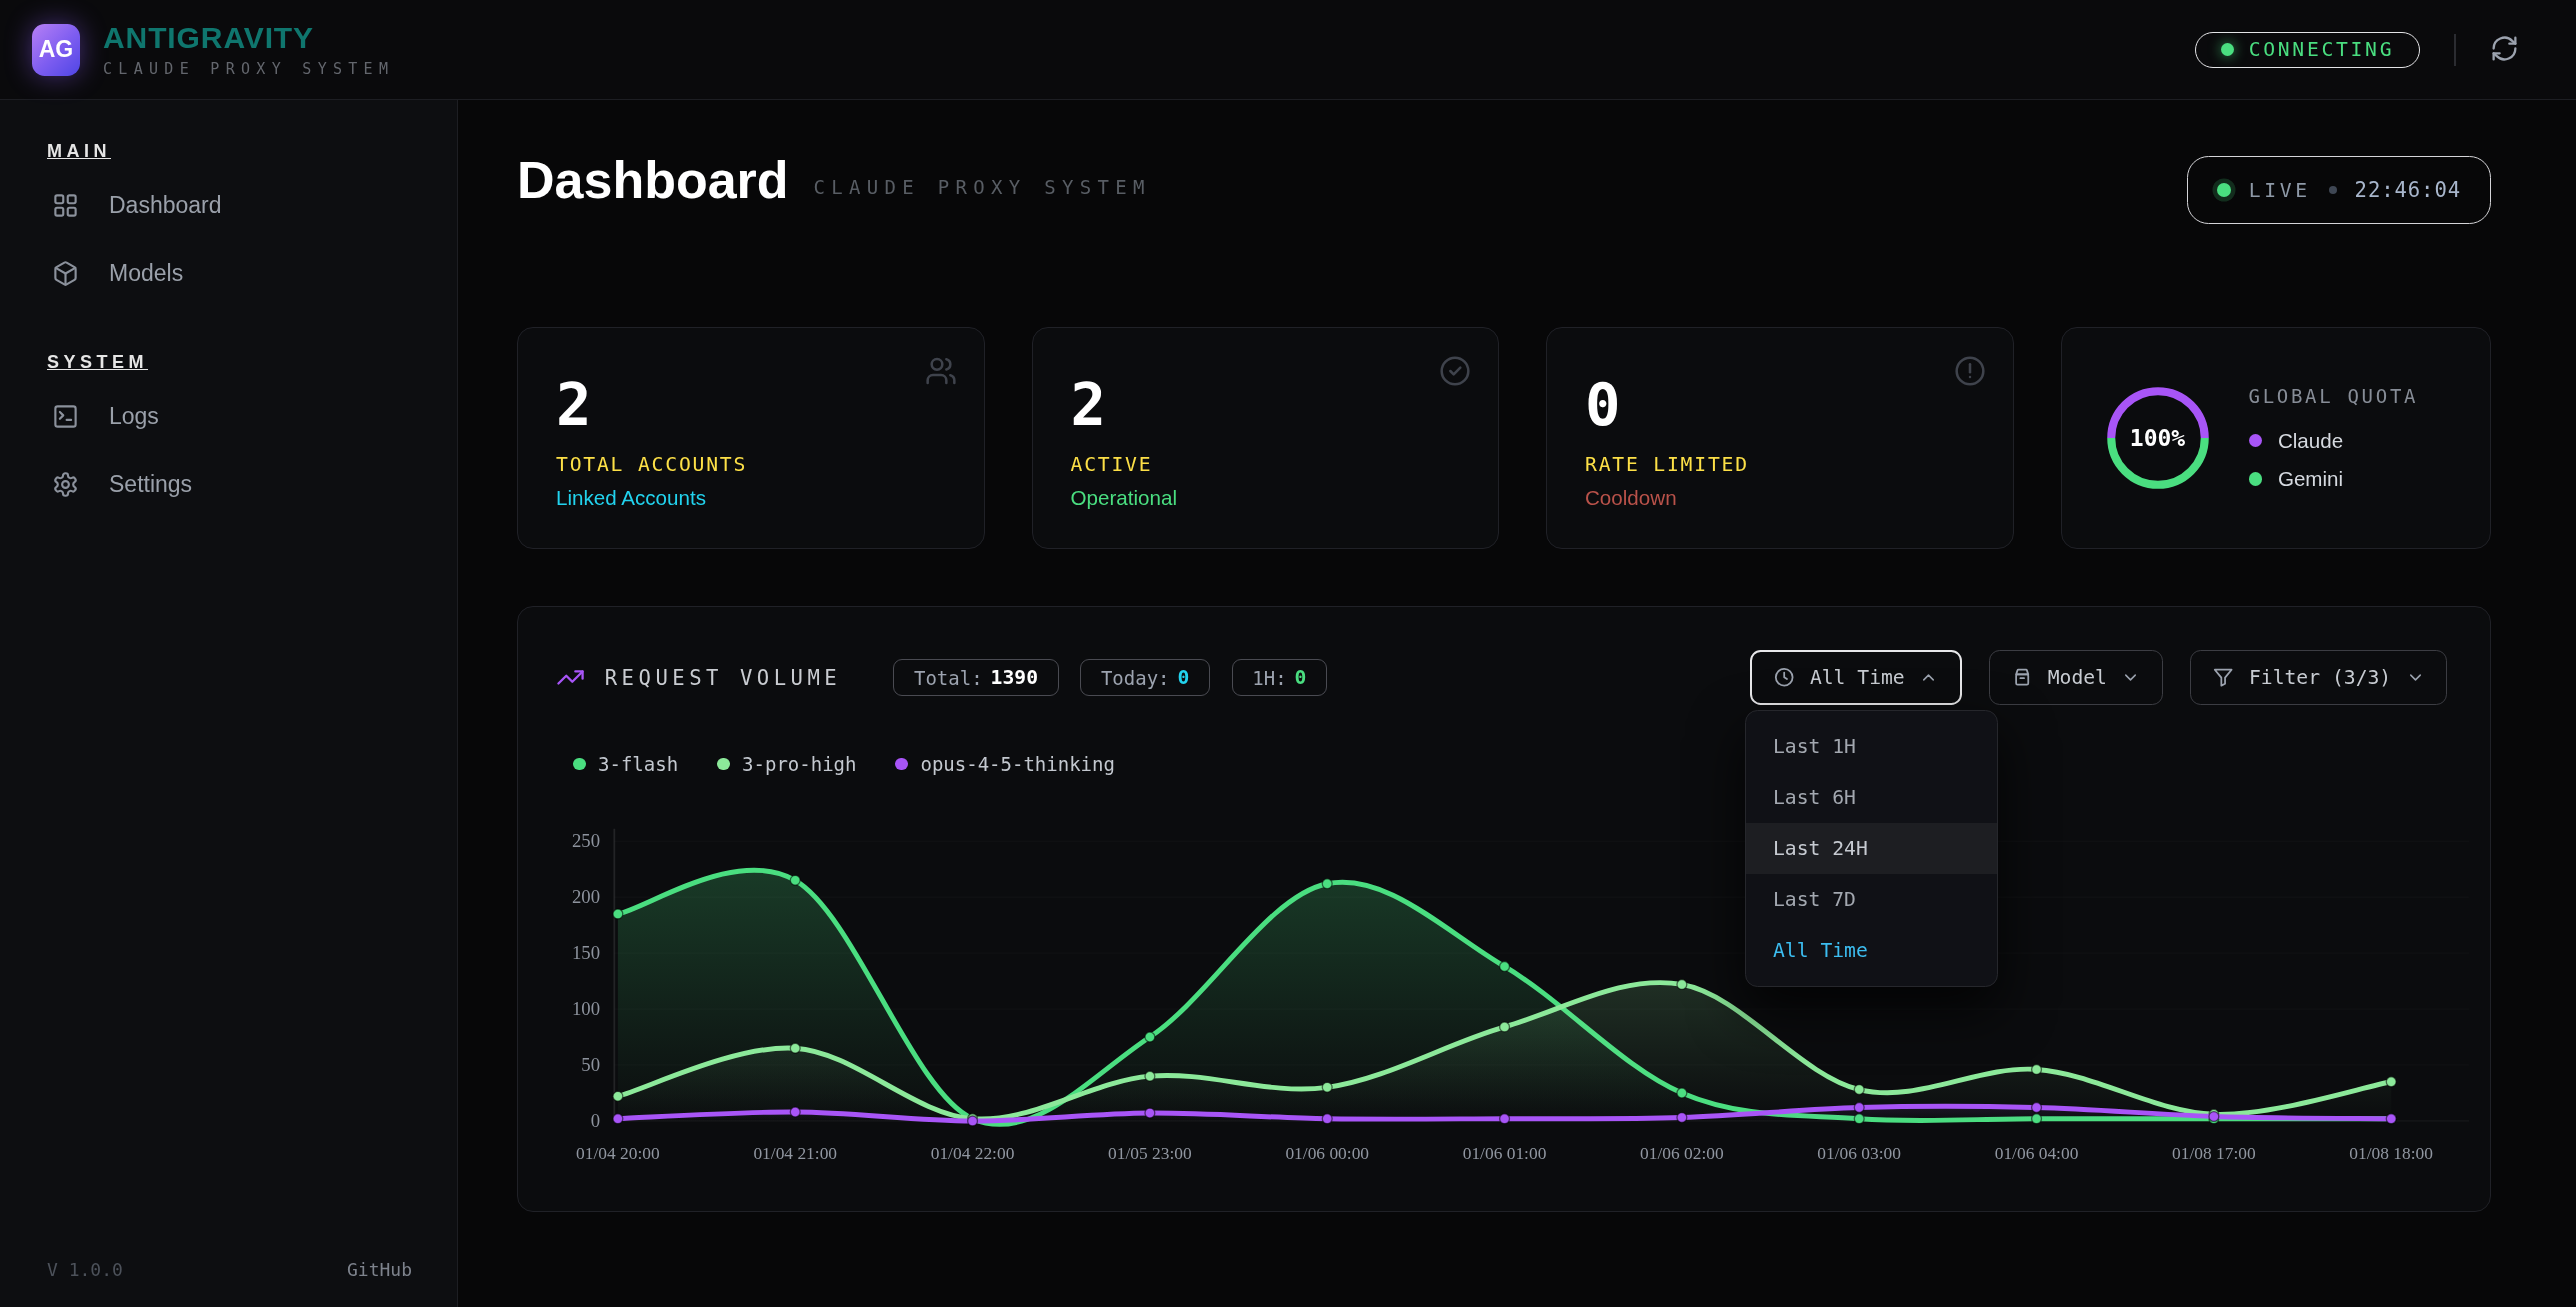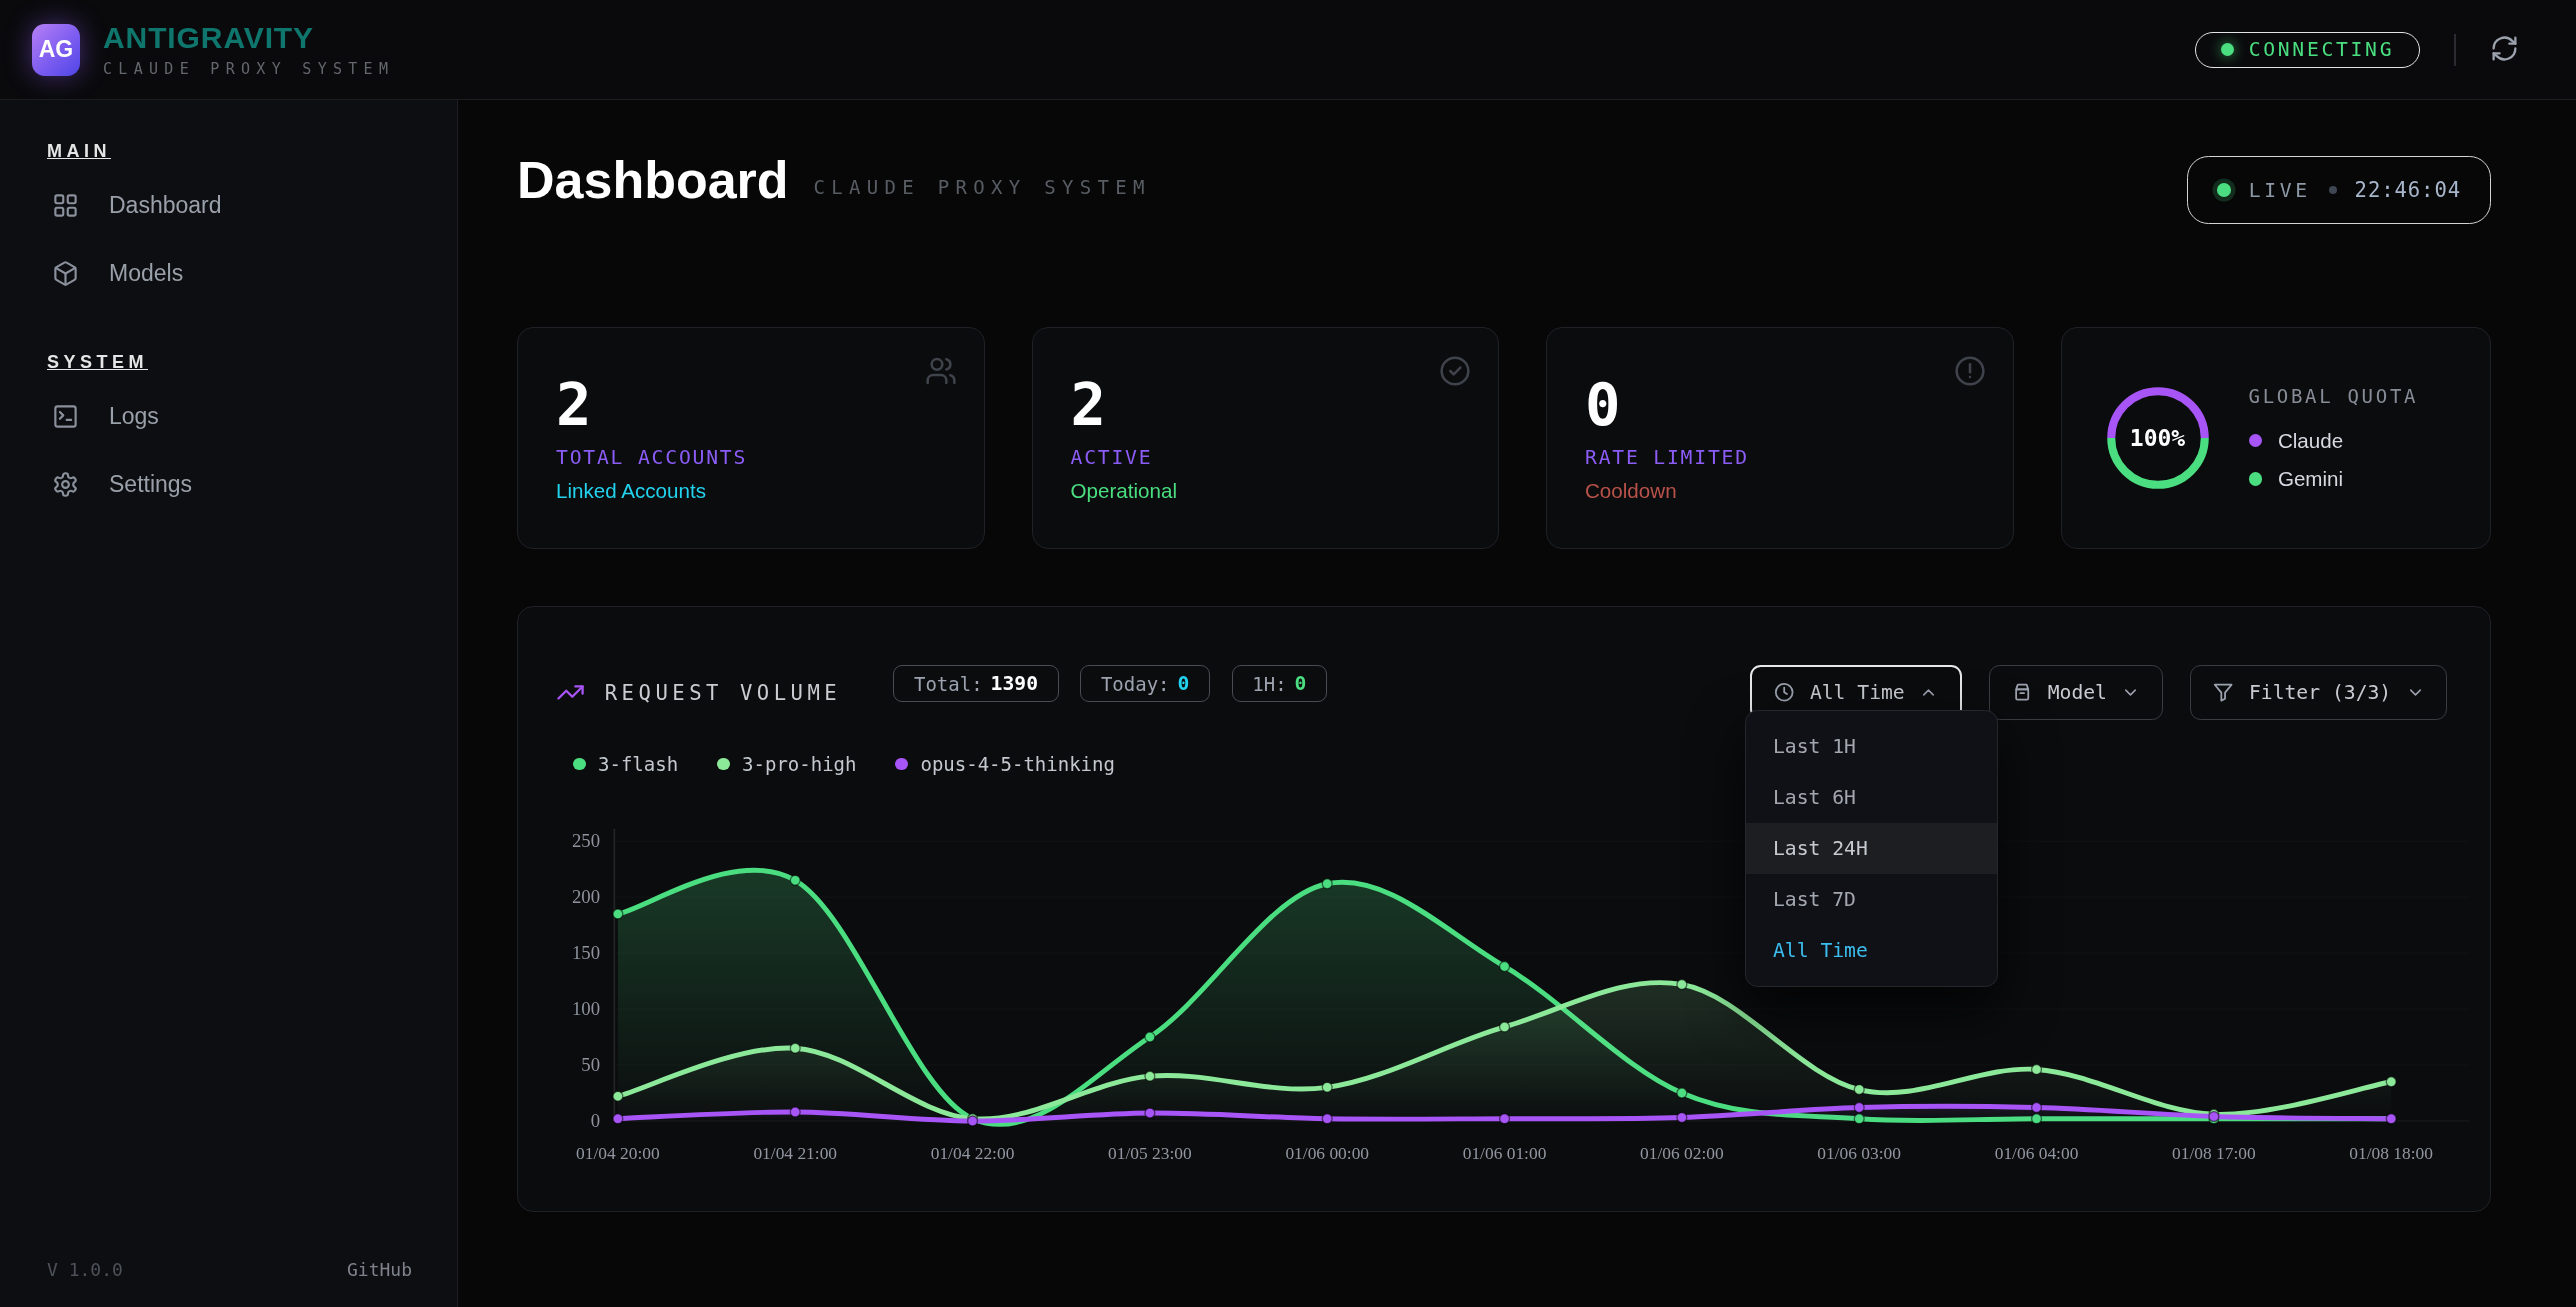--- a/index.html
+++ b/index.html
@@ -50,37 +50,37 @@
   .live-dot { width:14.3px; height:14.3px; background:#4ade80; box-shadow:0 0 0 4.5px rgba(74,222,128,.18); }
   .live-text { font-size:19.7px; letter-spacing:3.6px; color:#8e99a7; }
   .sep-dot { width:8px; height:8px; background:#3f4754; }
   .live-time { font-size:20.6px; color:#a8b6cc; letter-spacing:0.9px; }
 
   
   .cards { position:absolute; left:59px; top:227px; right:85px; height:222px; display:flex; gap:47px; }
   .card { flex:1; position:relative; background:#0b0c0e; border:0.9px solid #202127; border-radius:16px;
     padding:36px 38px; }
   .card-num { font:bold 59px "DejaVu Sans Mono",monospace; color:#fff; line-height:1; margin-top:10.7px; }
-  .card-label { margin-top:12px; font-size:19.7px; letter-spacing:1.8px; color:#8b5cf6; }
+  .card-label { margin-top:19px; font-size:19.7px; letter-spacing:1.8px; color:#fde047; }
   .card-sub { margin-top:10.7px; font:20.6px "Liberation Sans",sans-serif; }
   .card-icon { position:absolute; top:27px; right:27px; color:#3f434c; }
   .card-icon .ic { width:32px; height:32px; }
   .quota-card { display:flex; align-items:center; gap:34px; padding:0 0 0 39px; }
   .ring-wrap { position:relative; width:114px; height:114px; flex:none; }
   .ring-pct { position:absolute; inset:0; display:grid; place-items:center;
     font:bold 23px "DejaVu Sans Mono",monospace; color:#fff; }
   .quota-label { font-size:19px; letter-spacing:2.7px; color:#878d97; margin-bottom:21.5px; }
   .q-row { display:flex; align-items:center; gap:16px; margin-top:14.3px; }
   .q-dot { width:13.4px; height:13.4px; }
   .q-name { font:20.6px "Liberation Sans",sans-serif; color:#d6dae0; }
 
   
   .panel { position:absolute; left:59px; top:506px; right:85px; height:606px; background:#0b0c0e;
     border:0.9px solid #202127; border-radius:16px; }
-  .panel-head { position:absolute; left:38px; right:43px; top:58px; display:flex; }
+  .panel-head { position:absolute; left:38px; right:43px; top:43px; display:flex; align-items:center; }
   .vol-title { display:flex; align-items:center; gap:19.7px; font-size:20.6px; letter-spacing:4.5px;
     color:#c9ccd1; }
   .vol-title .ic { color:#a855f7; width:29px; height:29px; }
   .badges { display:flex; gap:21.5px; margin-left:52px; }
   .badge { height:37px; border:1.8px solid #4a4b52; border-radius:9px; padding:0 19.7px;
     display:flex; align-items:center; gap:8px; font-size:19px; color:#9ca3af; }
   .badge b { font-size:19.7px; }
   .spacer { flex:1; }
   .controls { display:flex; gap:27px; }
   .ctl-btn { height:55px; border:1.8px solid #3c3d43; border-radius:10.7px; padding:0 21.5px; background:none;

